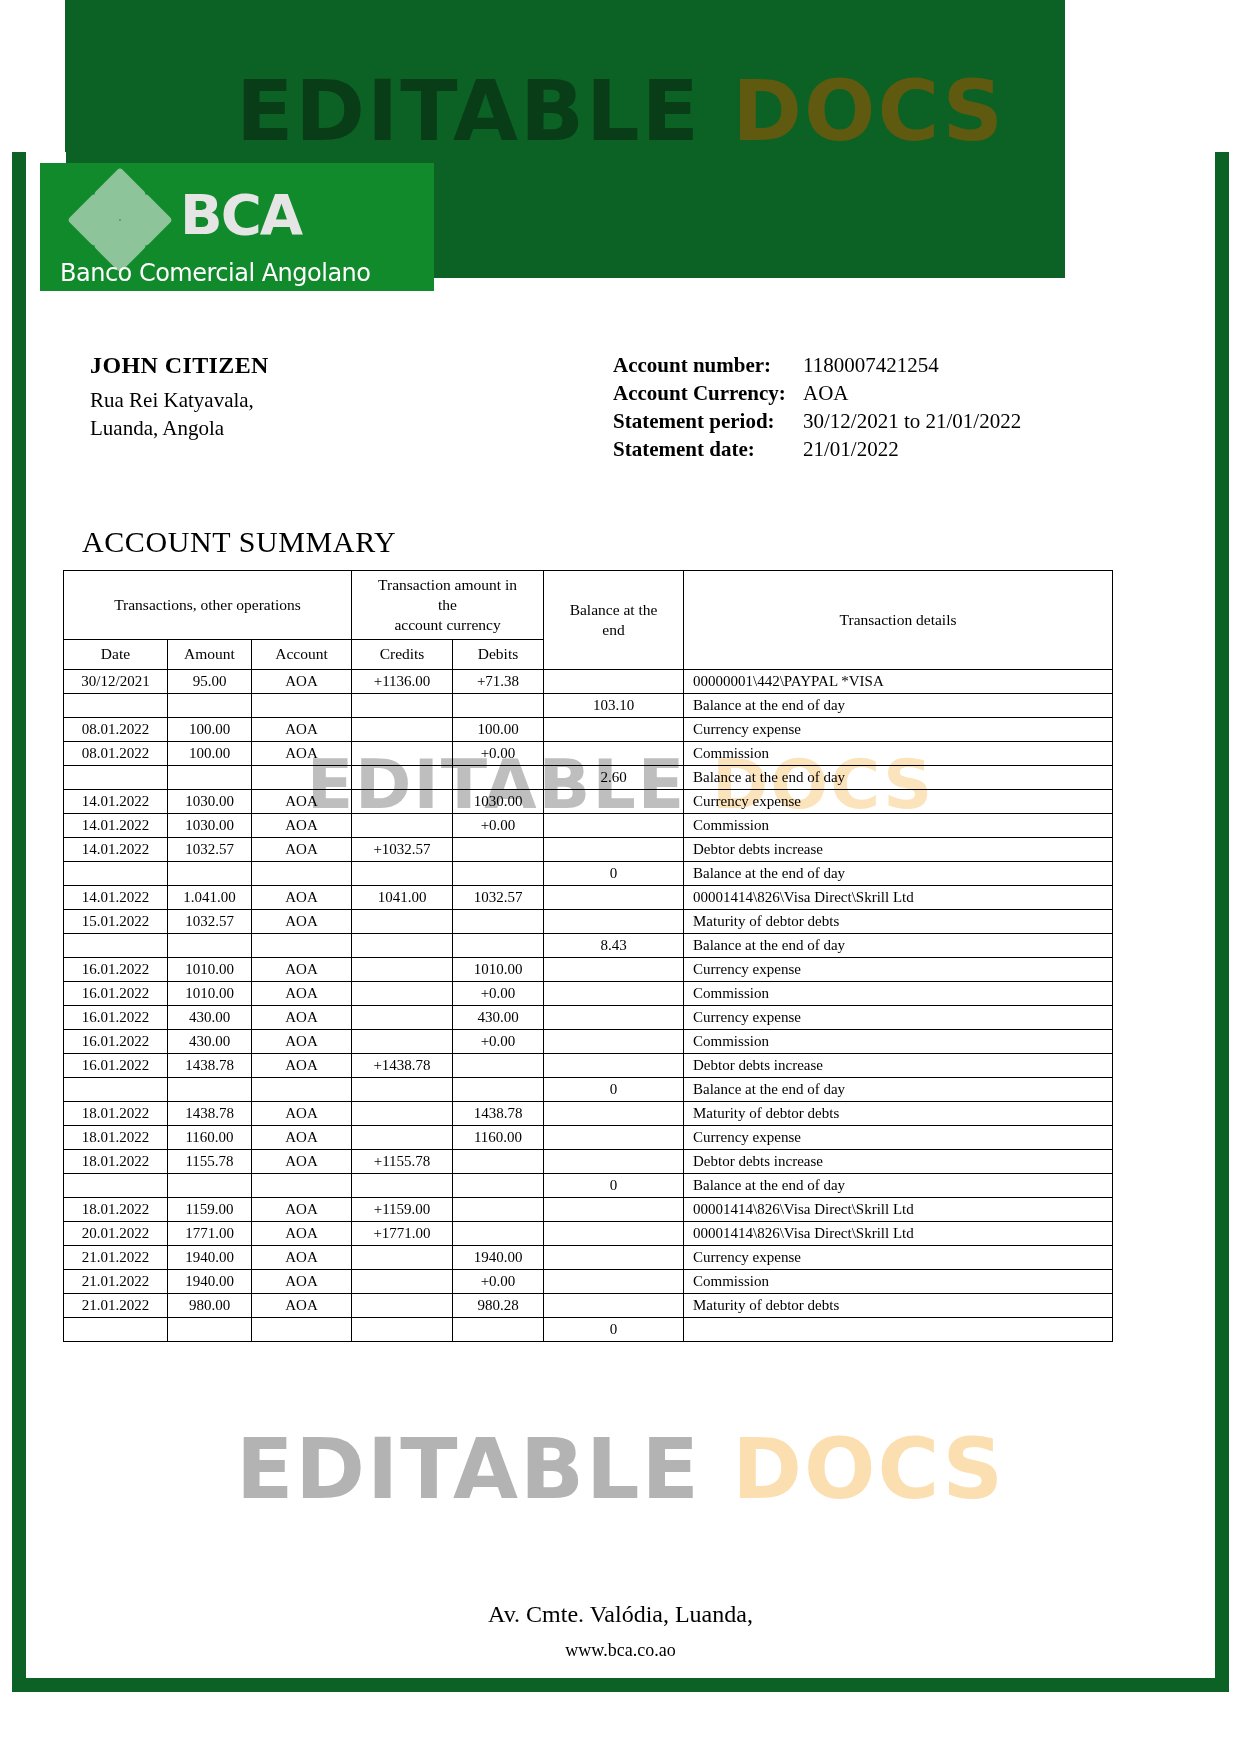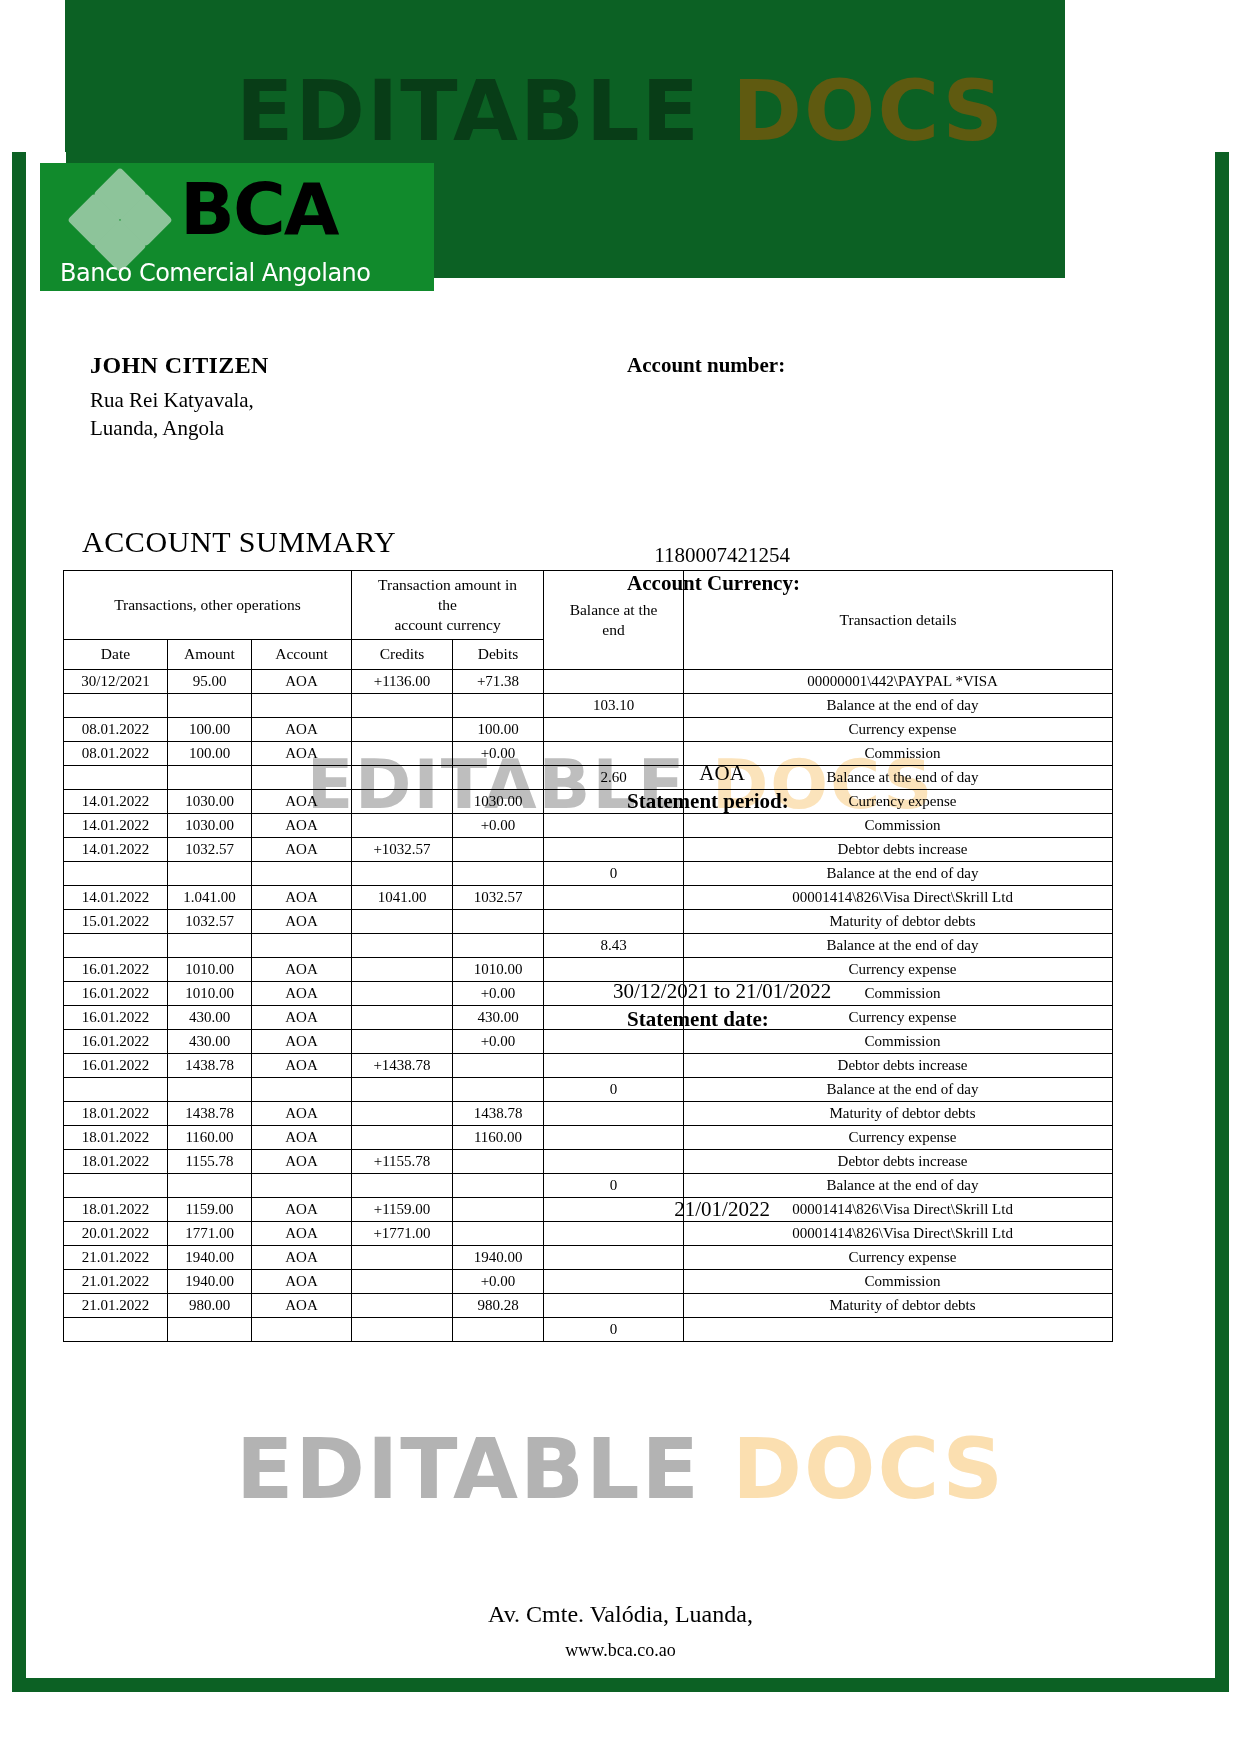--- a/index.html
+++ b/index.html
@@ -136,25 +136,25 @@
     background: #8dc49a;
     transform: rotate(45deg);
     border-radius: 4px;
   }
   .dm.top   { left: 33px; top: 2px; }
   .dm.left  { left: 7px;  top: 28px; }
   .dm.right { left: 59px; top: 28px; }
   .dm.bot   { left: 33px; top: 54px; }
   .logo-bca {
     position: absolute;
-    left: 140px; top: 10px;
+    left: 140px; top: 24px;
     font-family: "DejaVu Sans", sans-serif;
     font-weight: 700;
-    font-size: 72px;
-    color: #000000;
+    font-size: 56px;
+    color: #e5e5e5;
     letter-spacing: -2px;
     line-height: 1;
   }
   .logo-sub {
     position: absolute;
     left: 20px; top: 96px;
     font-family: "DejaVu Sans", sans-serif;
     font-size: 24px;
     color: #ffffff;
     letter-spacing: -0.5px;
@@ -183,21 +183,20 @@
   .acct {
     position: absolute;
     left: 613px; top: 352px;
     z-index: 6;
   }
   .acct-row {
     display: flex;
     align-items: center;
     line-height: 1.33;
     white-space: nowrap;
-    flex-direction: column;
   }
   .acct-label {
     font-size: 21px;
     font-weight: 700;
     width: 190px;
     flex: 0 0 190px;
   }
   .acct-value {
     font-size: 21px;
   }
@@ -239,21 +238,21 @@
   }
   table.stmt tbody td {
     height: 23px;
     line-height: 23px;
     text-align: center;
     vertical-align: middle;
     white-space: nowrap;
     overflow: hidden;
   }
   table.stmt tbody td.details {
-    text-align: center;
+    text-align: left;
     padding-left: 9px;
   }
   
   col.c-date    { width: 104px; }
   col.c-amount  { width: 84px;  }
   col.c-curr    { width: 100px; }
   col.c-credit  { width: 101px; }
   col.c-debit   { width: 91px;  }
   col.c-balance { width: 140px; }
   col.c-details { width: 429px; }

